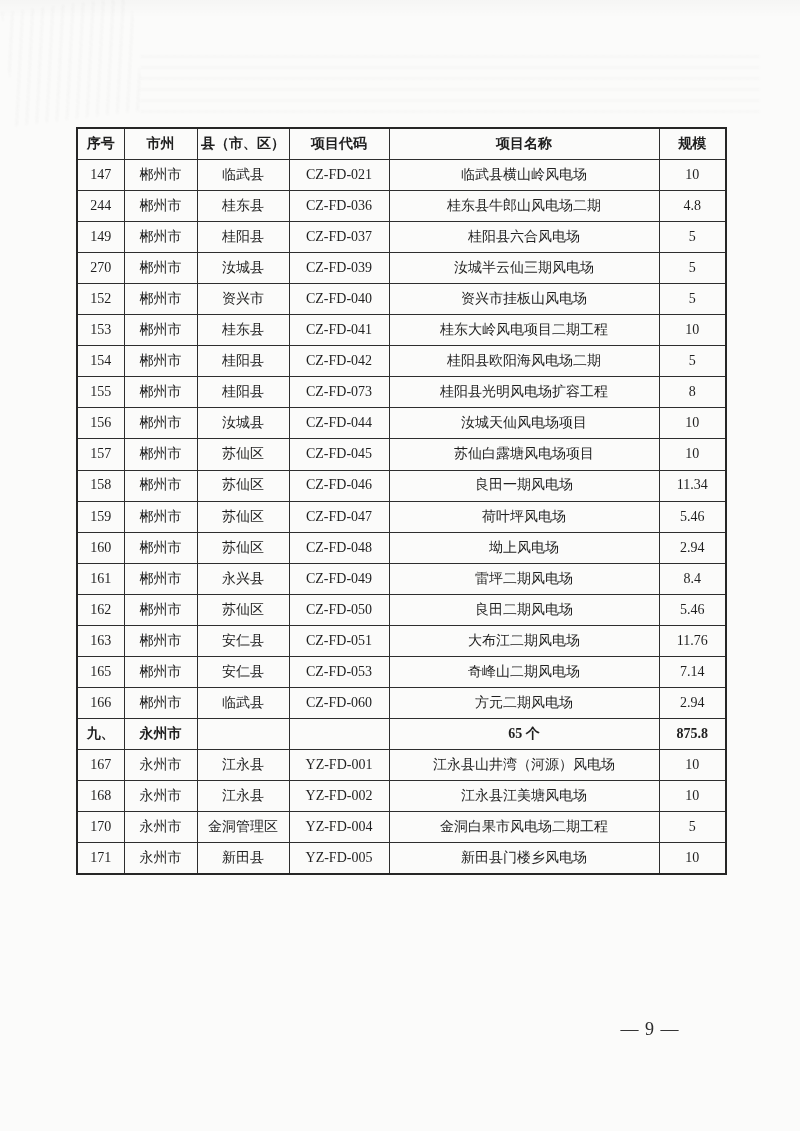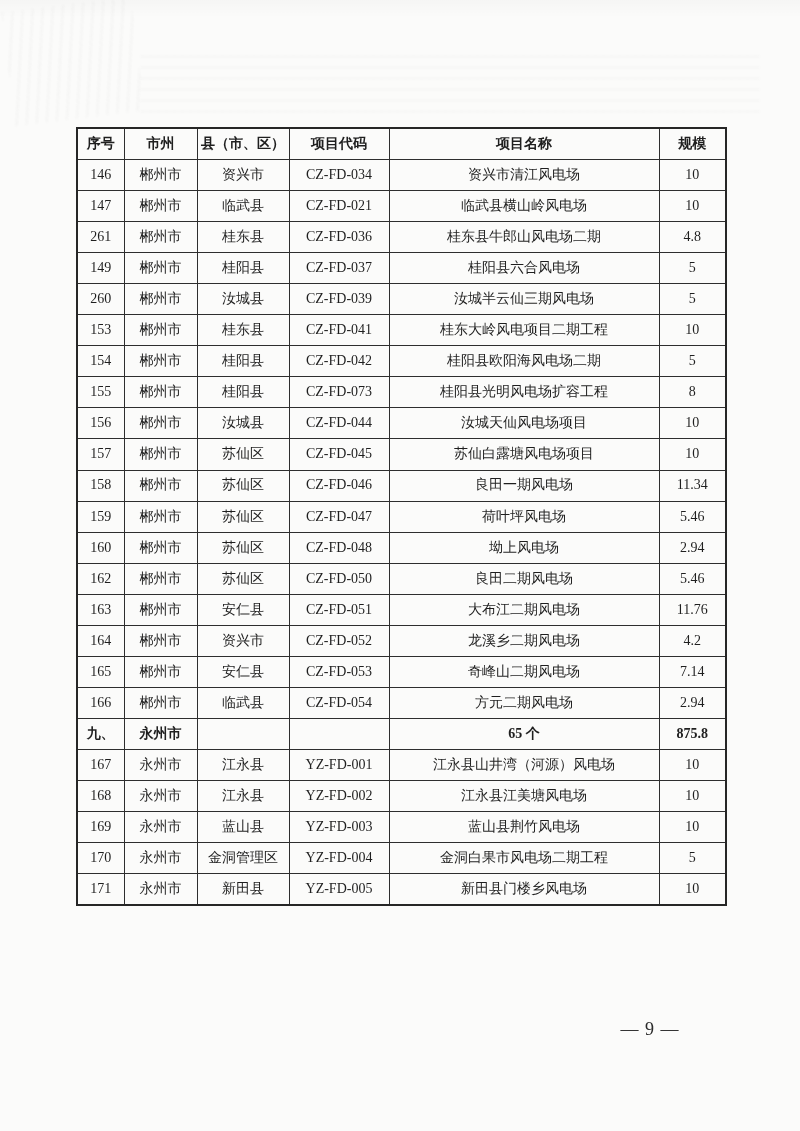--- a/index.html
+++ b/index.html
@@ -106,57 +106,57 @@
         <th>序号</th>
         <th>市州</th>
         <th>县（市、区）</th>
         <th>项目代码</th>
         <th>项目名称</th>
         <th>规模</th>
       </tr>
     </thead>
     <tbody>
         <tr>
-          <td>146</td>
-          <td>郴州市</td>
-          <td>资兴市</td>
-          <td>CZ-FD-034</td>
-          <td>资兴市清江风电场</td>
-          <td>10</td>
-        </tr>
-        <tr>
           <td>147</td>
           <td>郴州市</td>
           <td>临武县</td>
           <td>CZ-FD-021</td>
           <td>临武县横山岭风电场</td>
           <td>10</td>
         </tr>
         <tr>
-          <td>261</td>
+          <td>244</td>
           <td>郴州市</td>
           <td>桂东县</td>
           <td>CZ-FD-036</td>
           <td>桂东县牛郎山风电场二期</td>
           <td>4.8</td>
         </tr>
         <tr>
           <td>149</td>
           <td>郴州市</td>
           <td>桂阳县</td>
           <td>CZ-FD-037</td>
           <td>桂阳县六合风电场</td>
           <td>5</td>
         </tr>
         <tr>
-          <td>260</td>
+          <td>270</td>
           <td>郴州市</td>
           <td>汝城县</td>
           <td>CZ-FD-039</td>
           <td>汝城半云仙三期风电场</td>
+          <td>5</td>
+        </tr>
+        <tr>
+          <td>152</td>
+          <td>郴州市</td>
+          <td>资兴市</td>
+          <td>CZ-FD-040</td>
+          <td>资兴市挂板山风电场</td>
           <td>5</td>
         </tr>
         <tr>
           <td>153</td>
           <td>郴州市</td>
           <td>桂东县</td>
           <td>CZ-FD-041</td>
           <td>桂东大岭风电项目二期工程</td>
           <td>10</td>
         </tr>
@@ -210,56 +210,56 @@
         </tr>
         <tr>
           <td>160</td>
           <td>郴州市</td>
           <td>苏仙区</td>
           <td>CZ-FD-048</td>
           <td>坳上风电场</td>
           <td>2.94</td>
         </tr>
         <tr>
+          <td>161</td>
+          <td>郴州市</td>
+          <td>永兴县</td>
+          <td>CZ-FD-049</td>
+          <td>雷坪二期风电场</td>
+          <td>8.4</td>
+        </tr>
+        <tr>
           <td>162</td>
           <td>郴州市</td>
           <td>苏仙区</td>
           <td>CZ-FD-050</td>
           <td>良田二期风电场</td>
           <td>5.46</td>
         </tr>
         <tr>
           <td>163</td>
           <td>郴州市</td>
           <td>安仁县</td>
           <td>CZ-FD-051</td>
           <td>大布江二期风电场</td>
           <td>11.76</td>
         </tr>
         <tr>
-          <td>164</td>
-          <td>郴州市</td>
-          <td>资兴市</td>
-          <td>CZ-FD-052</td>
-          <td>龙溪乡二期风电场</td>
-          <td>4.2</td>
-        </tr>
-        <tr>
           <td>165</td>
           <td>郴州市</td>
           <td>安仁县</td>
           <td>CZ-FD-053</td>
           <td>奇峰山二期风电场</td>
           <td>7.14</td>
         </tr>
         <tr>
           <td>166</td>
           <td>郴州市</td>
           <td>临武县</td>
-          <td>CZ-FD-054</td>
+          <td>CZ-FD-060</td>
           <td>方元二期风电场</td>
           <td>2.94</td>
         </tr>
         <tr class="subtotal">
           <td>九、</td>
           <td>永州市</td>
           <td></td>
           <td></td>
           <td>65 个</td>
           <td>875.8</td>
@@ -274,28 +274,20 @@
         </tr>
         <tr>
           <td>168</td>
           <td>永州市</td>
           <td>江永县</td>
           <td>YZ-FD-002</td>
           <td>江永县江美塘风电场</td>
           <td>10</td>
         </tr>
         <tr>
-          <td>169</td>
-          <td>永州市</td>
-          <td>蓝山县</td>
-          <td>YZ-FD-003</td>
-          <td>蓝山县荆竹风电场</td>
-          <td>10</td>
-        </tr>
-        <tr>
           <td>170</td>
           <td>永州市</td>
           <td>金洞管理区</td>
           <td>YZ-FD-004</td>
           <td>金洞白果市风电场二期工程</td>
           <td>5</td>
         </tr>
         <tr>
           <td>171</td>
           <td>永州市</td>

